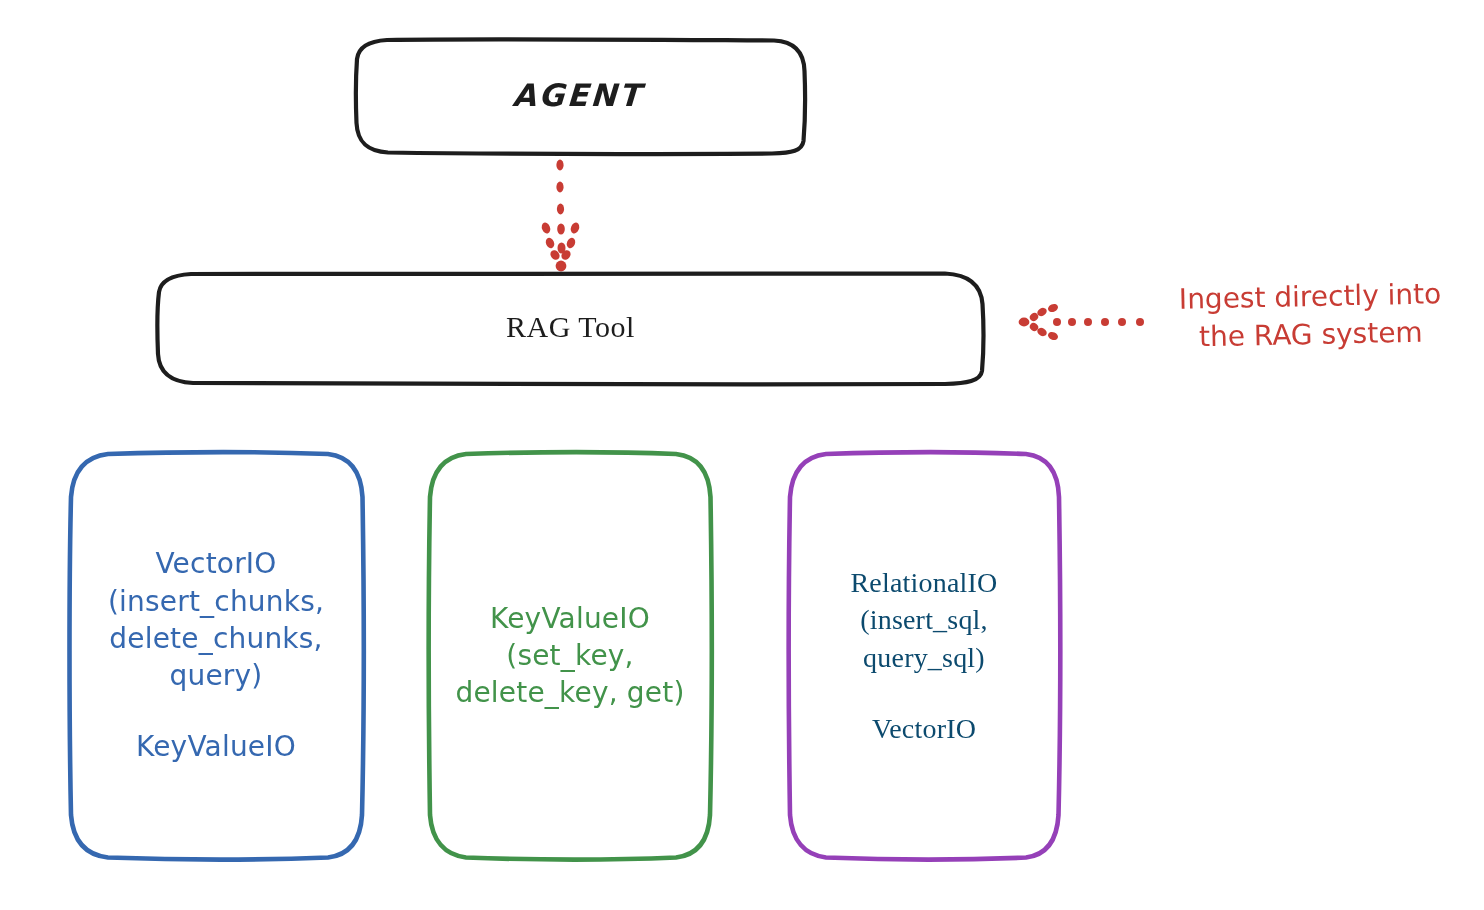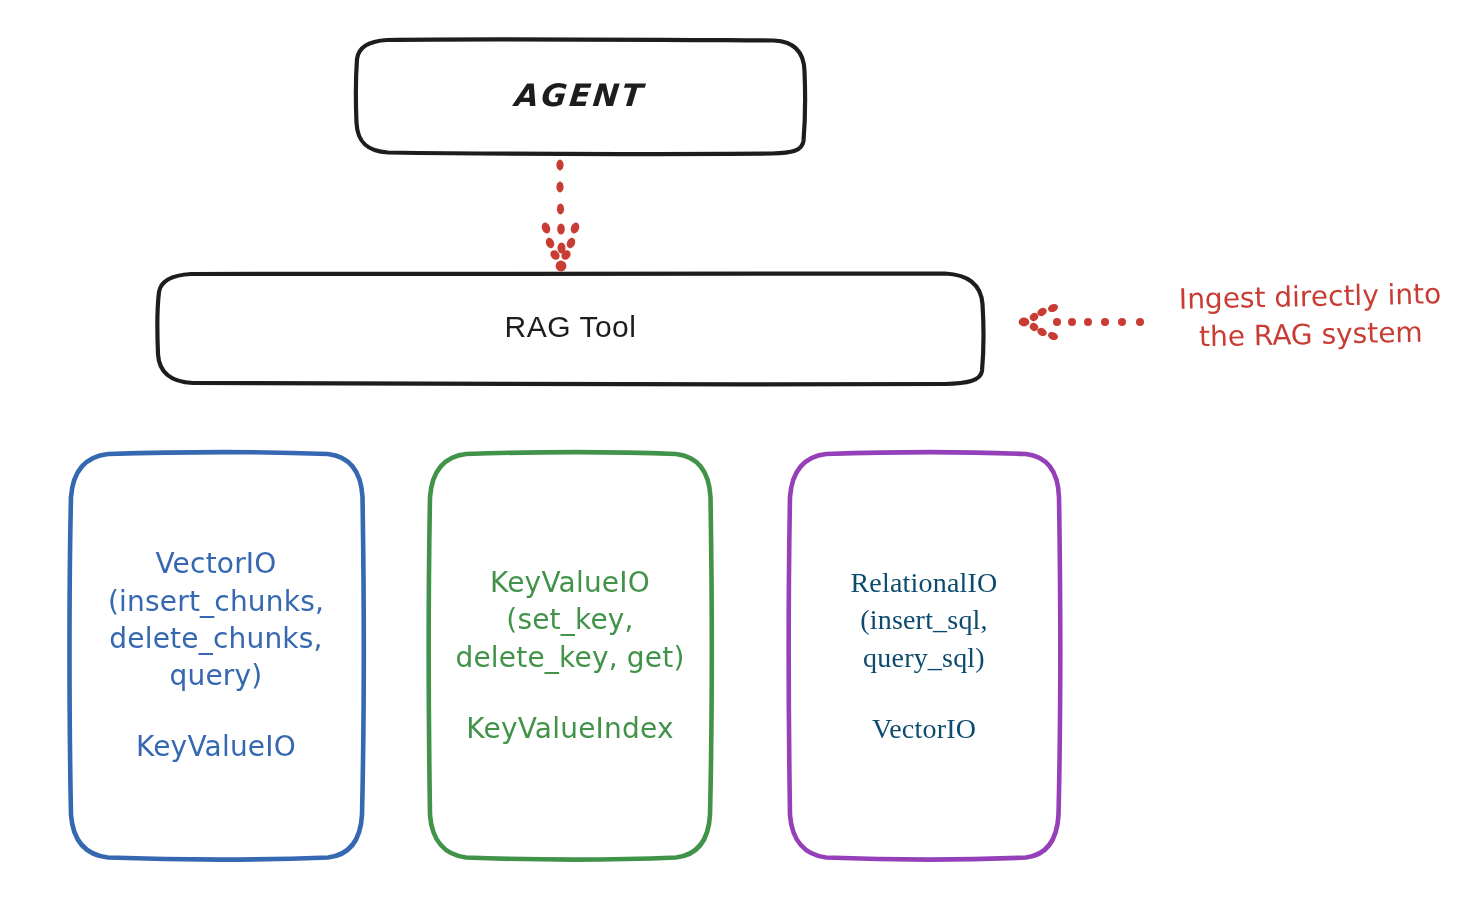--- a/index.html
+++ b/index.html
@@ -56,21 +56,21 @@
   }
 
   
   #ragtool-node {
     left: 155px;
     top: 270px;
     width: 831px;
     height: 115px;
   }
   #ragtool-node .node-label {
-    font-family: Liberation Sans, sans-serif;
+    font-family: Liberation Serif, serif;
     font-size: 30px;
     font-weight: 500;
     color: #1d1d1d;
     letter-spacing: 0.5px;
   }
 
   
   .store-node {
     top: 449px;
     height: 413px;
@@ -216,21 +216,20 @@
   <svg class="node-svg" viewBox="0 0 288 413" preserveAspectRatio="none">
     <path d="M40,5 C116,2.5 200,3 250,5 C272,7.5 283,22 284.5,48
              C286,140 286,280 284,366 C282.5,392 271,406 250,408.5
              C192,411 106,411 40,408.5 C19,406 6,392 4,366
              C2.5,270 2.5,130 4,48 C6,21 19,7.5 40,5 Z" fill="#ffffff" stroke="#42934a" stroke-width="4.6" stroke-linecap="round" stroke-linejoin="round"></path>
   </svg>
   <div class="store-inner">
     <div class="node-label">KeyValueIO
 (set_key,
 delete_key, get)</div>
-    <div class="node-label">KeyValueIndex</div>
   </div>
 </div>
 
 <div class="node store-node" id="relationalio-node">
   <svg class="node-svg" viewBox="0 0 276 413" preserveAspectRatio="none">
     <path d="M40,5 C112,2.5 192,3 240,5 C261,7.5 272,22 273,48
              C274.5,140 274.5,280 272.5,366 C271,392 260,406 240,408.5
              C184,411 102,411 40,408.5 C19,406 6,392 4,366
              C2.5,270 2.5,130 4,48 C6,21 19,7.5 40,5 Z" fill="#ffffff" stroke="#9540b8" stroke-width="4.6" stroke-linecap="round" stroke-linejoin="round"></path>
   </svg>

